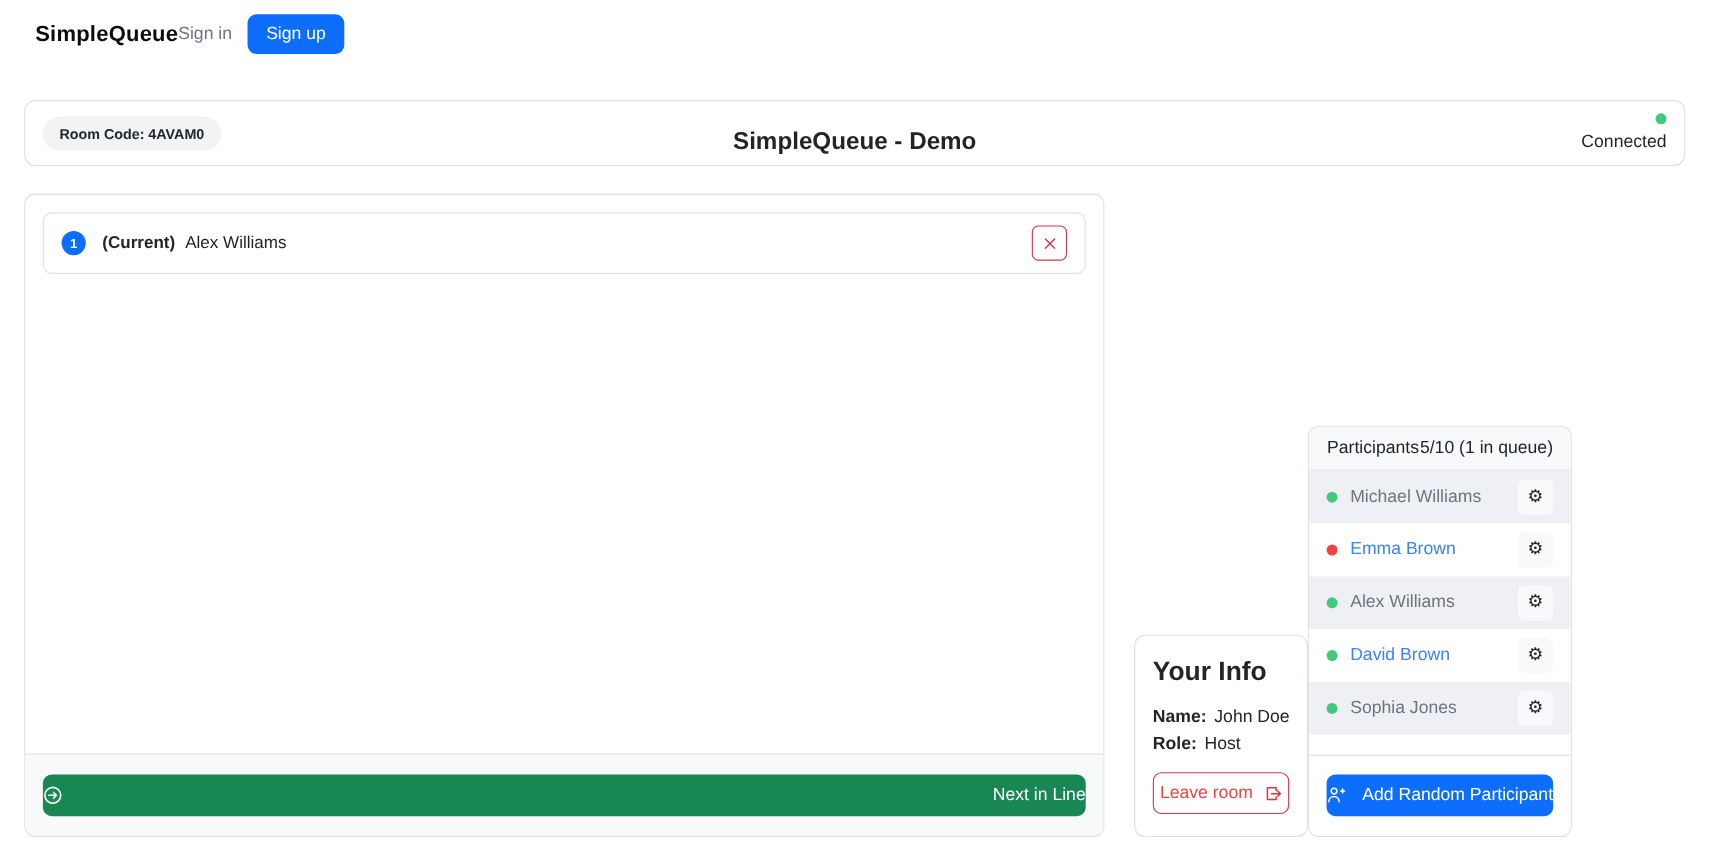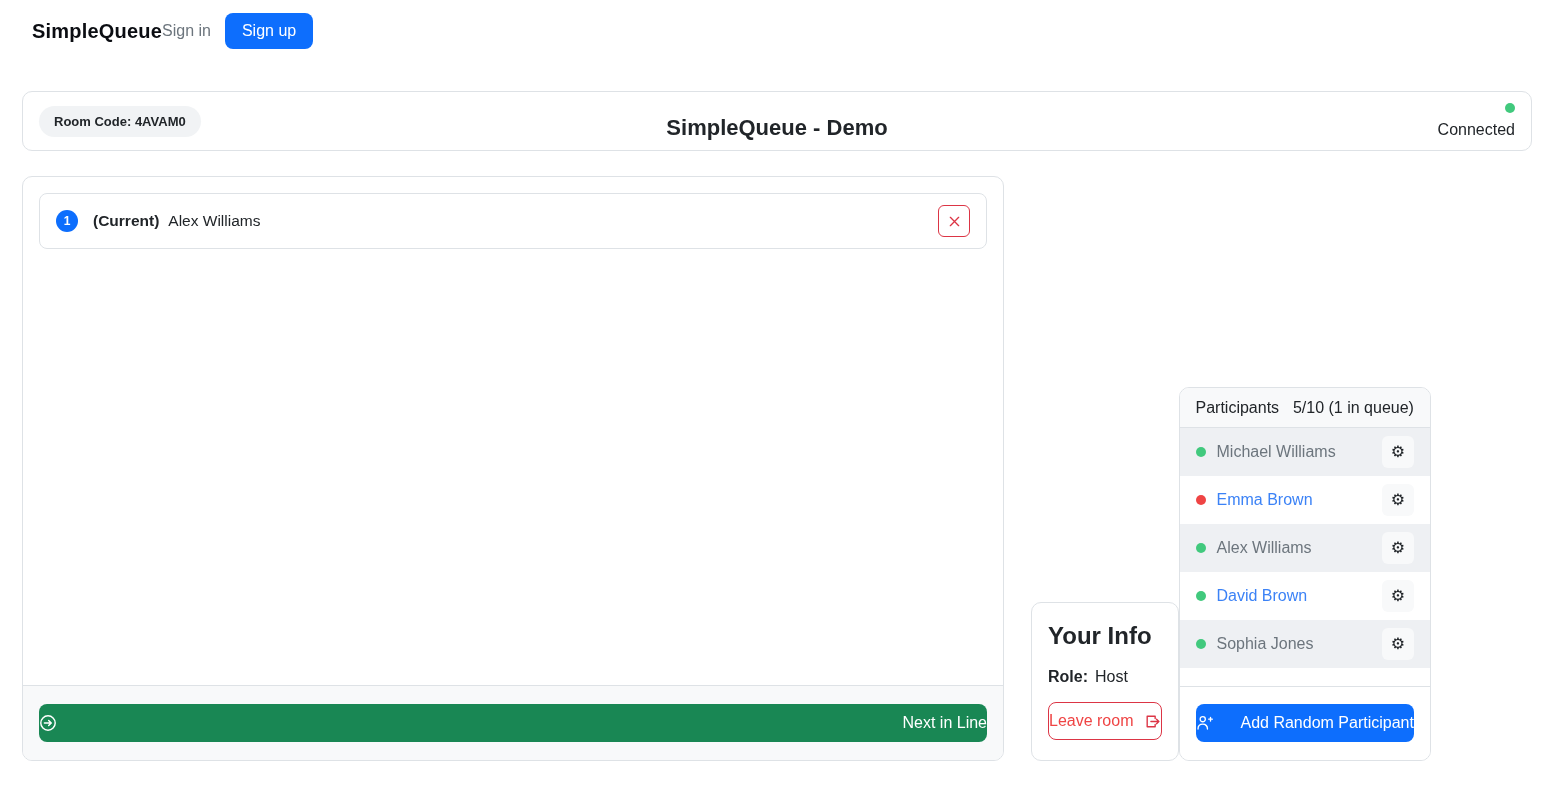--- a/index.html
+++ b/index.html
@@ -60,21 +60,21 @@
   .p-row { height: 48px; display: flex; align-items: center; padding: 0 16px; background: #fff; }
   .p-row.striped { background: #eef0f3; }
   .p-name { font-size: 16px; margin-left: 11px; color: #3b82f6; }
   .p-row.muted .p-name { color: #6c757d; }
   .gear-btn { margin-left: auto; width: 32px; height: 32px; border: none; border-radius: 6px; background: #f8f9fa;
               display: inline-flex; align-items: center; justify-content: center; }
   .gear-glyph { font-size: 16px; line-height: 1; color: #212529; }
   .p-spacer { height: 18px; background: #fff; }
   .p-footer { border-top: 1px solid #dee2e6; background: #fff; padding: 17px 16px 18px; }
   .add-btn { width: 100%; height: 38px; background: #0d6efd; color: #fff; border: none; border-radius: 8px;
-             font-size: 16px; display: flex; align-items: center; justify-content: center; gap: 27px; }
+             font-size: 16px; display: flex; align-items: center; justify-content: center; gap: 14px; }
 
   svg { display: block; }
 </style>
 </head>
 <body>
 
 <div class="navbar">
   <div class="brand">SimpleQueue</div>
   <div class="nav-right">
     <button class="signin">Sign in</button>
@@ -121,20 +121,23 @@
           <span>Next in Line</span>
         </button>
       </div>
     </div>
 
     <div class="right-col">
 
       <div class="info-card">
         <div class="info-title">Your Info</div>
         <div class="info-line">
+          <span class="info-label">Name:</span><span>John Doe</span>
+        </div>
+        <div class="info-line">
           <span class="info-label">Role:</span><span>Host</span>
         </div>
         <button class="leave-btn">
           <span>Leave room</span>
           <span>
             <svg width="17" height="17" viewBox="0 0 16 16" fill="none" stroke="#dc3545" stroke-width="1.3" stroke-linecap="round" stroke-linejoin="round">
               <path d="M10.5 5.2V3H3v10h7.5v-2.2"></path>
                 <path d="M6.5 8H14M11.8 5.8 14 8l-2.2 2.2"></path>
             </svg>
           </span>

